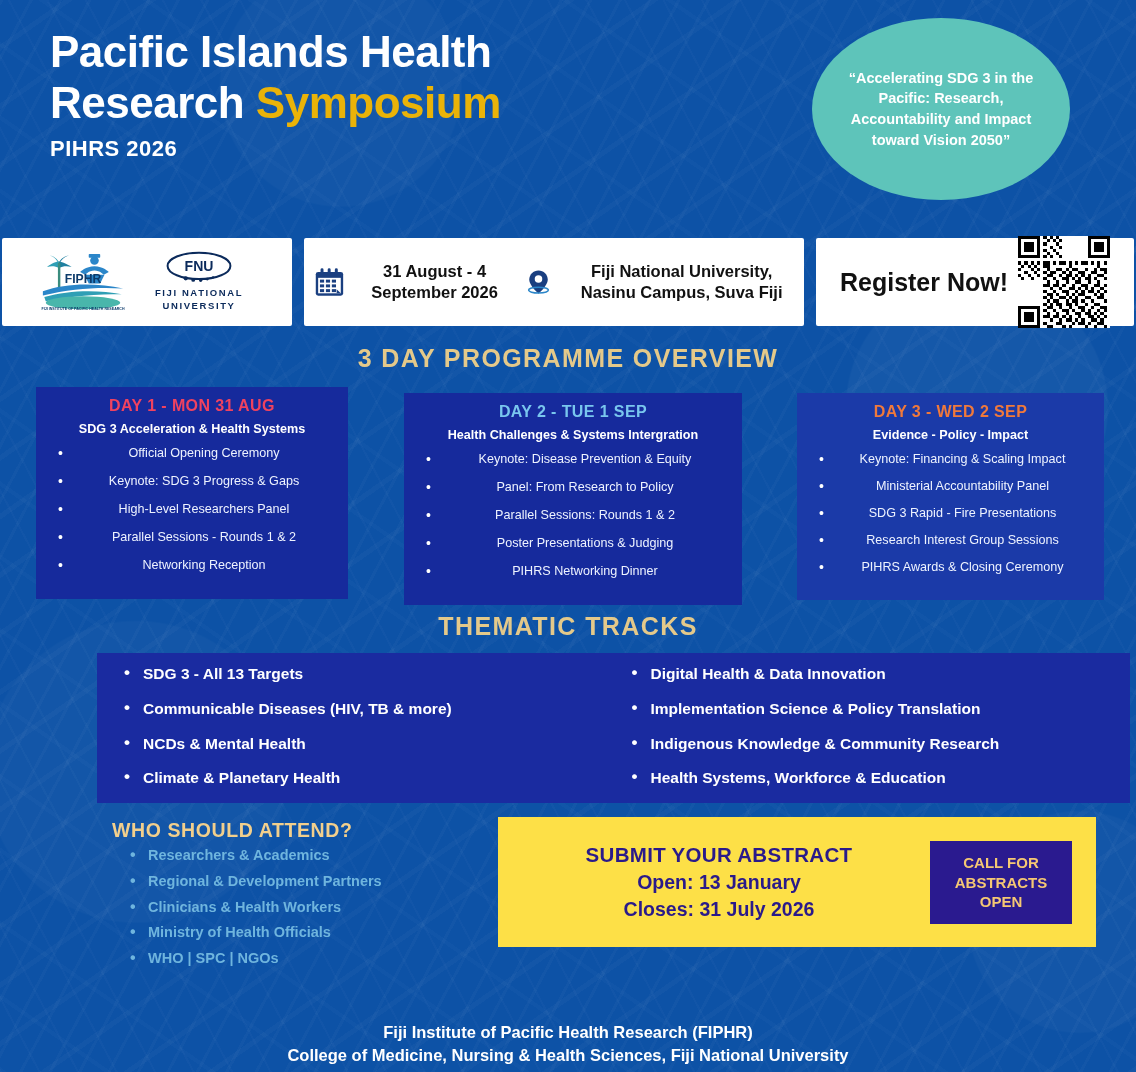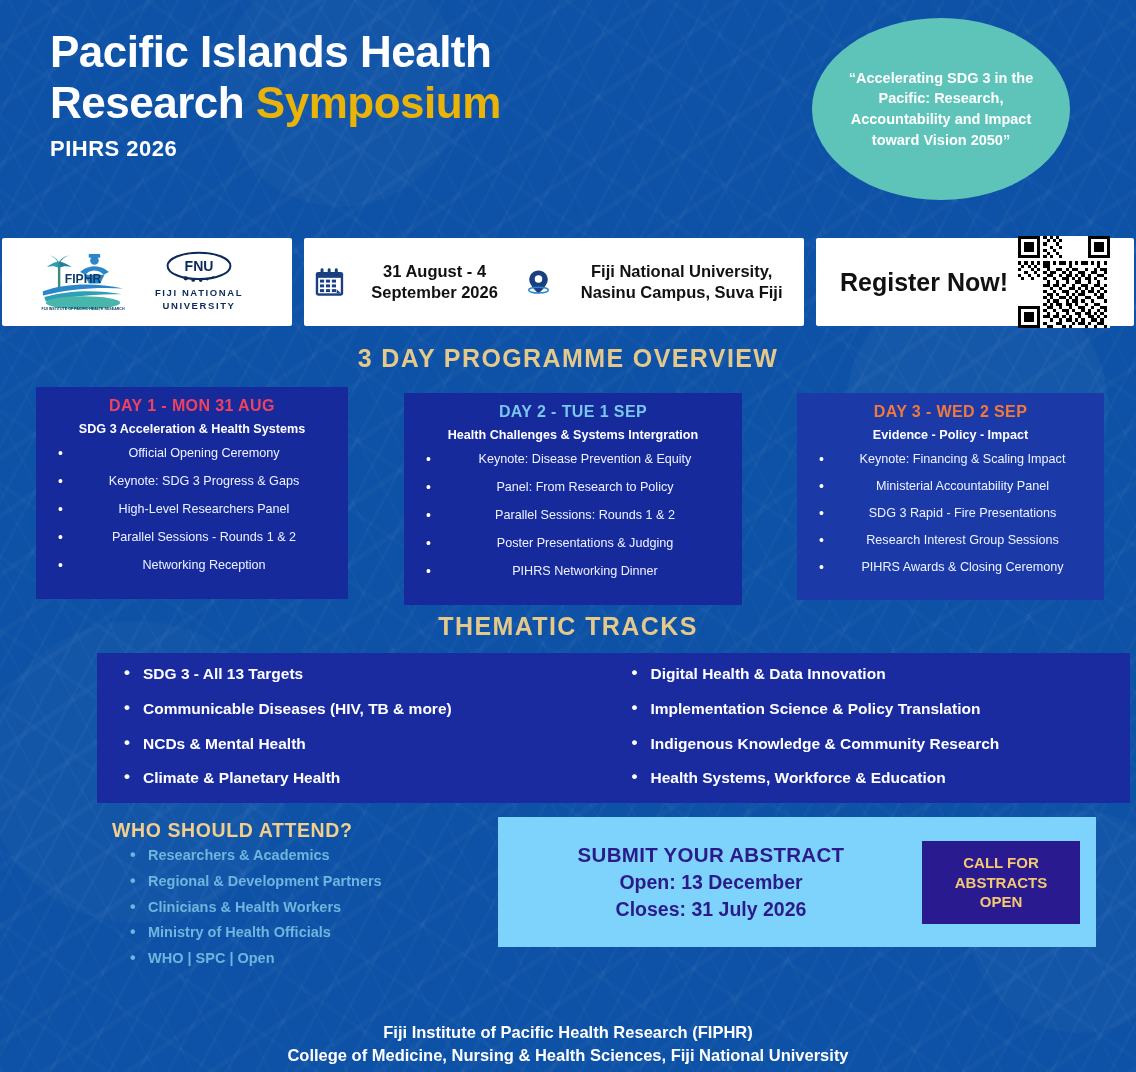--- a/index.html
+++ b/index.html
@@ -146,34 +146,34 @@
   #attend-list li{
     position:relative; padding-left:36px;
     font-size:14.5px; font-weight:bold; color:#6fb5de;
     margin-bottom:6px; line-height:1.36;
   }
   #attend-list li:before{
     content:"•"; position:absolute; left:18px; top:-2px; font-size:16px;
   }
 
   #abstract-box{
-    flex:1; background:#7dd3fc;
-    padding:14px 16px;
+    flex:1; background:#fde047;
+    padding:14px 24px;
     display:flex; align-items:center; gap:14px;
     height:130px; margin-top:-2px;
   }
   #abstract-text{ flex:1; text-align:center; }
   #abstract-text .a1{
     font-size:20.5px; font-weight:bold; color:#2a1a8a; letter-spacing:.3px;
   }
   #abstract-text .a2, #abstract-text .a3{
     font-size:19.5px; font-weight:bold; color:#2a1a8a; margin-top:4px;
   }
   #cfa-badge{
-    width:158px; background:#2a1a8f;
+    width:142px; background:#2a1a8f;
     padding:12px 8px; text-align:center;
   }
   #cfa-badge div{
     font-size:15px; font-weight:bold; color:#f5c873; line-height:1.3;
   }
 
   
   #footer{
     margin-top:46px; text-align:center;
     padding-bottom:24px;
@@ -400,28 +400,28 @@
     </div>
 
     <div id="lower">
       <div id="attend">
         <div id="attend-head">WHO SHOULD ATTEND?</div>
         <ul id="attend-list">
           <li>Researchers &amp; Academics</li>
           <li>Regional &amp; Development Partners</li>
           <li>Clinicians &amp; Health Workers</li>
           <li>Ministry of Health Officials</li>
-          <li>WHO | SPC | Open</li>
+          <li>WHO | SPC | NGOs</li>
         </ul>
       </div>
 
       <div id="abstract-box">
         <div id="abstract-text">
           <div class="a1">SUBMIT YOUR ABSTRACT</div>
-          <div class="a2">Open: 13 December</div>
+          <div class="a2">Open: 13 January</div>
           <div class="a3">Closes: 31 July 2026</div>
         </div>
         <div id="cfa-badge">
           <div>CALL FOR</div>
           <div>ABSTRACTS</div>
           <div>OPEN</div>
         </div>
       </div>
     </div>
 

